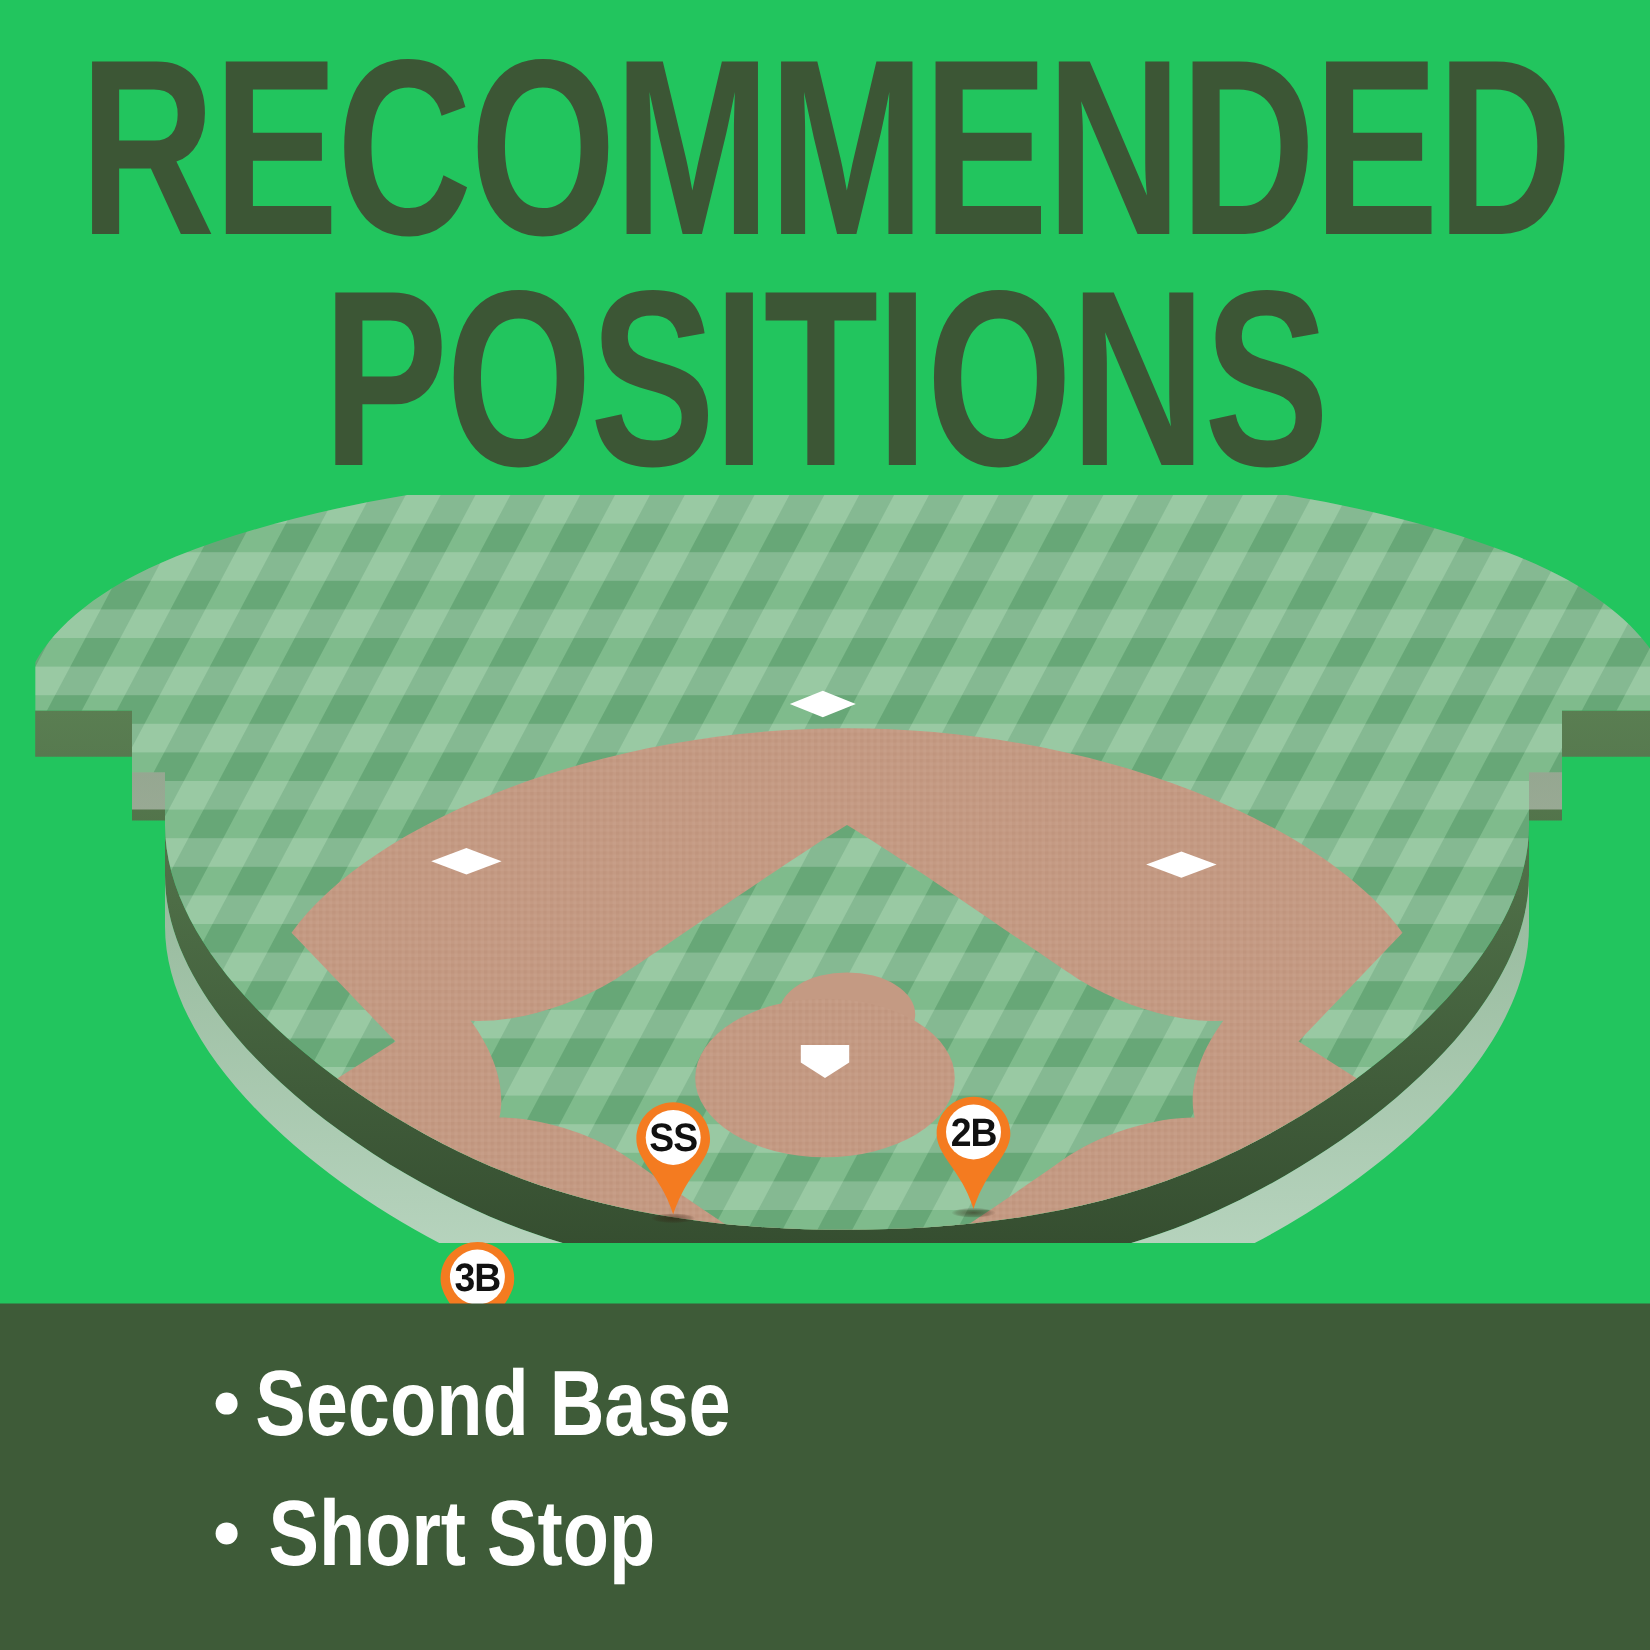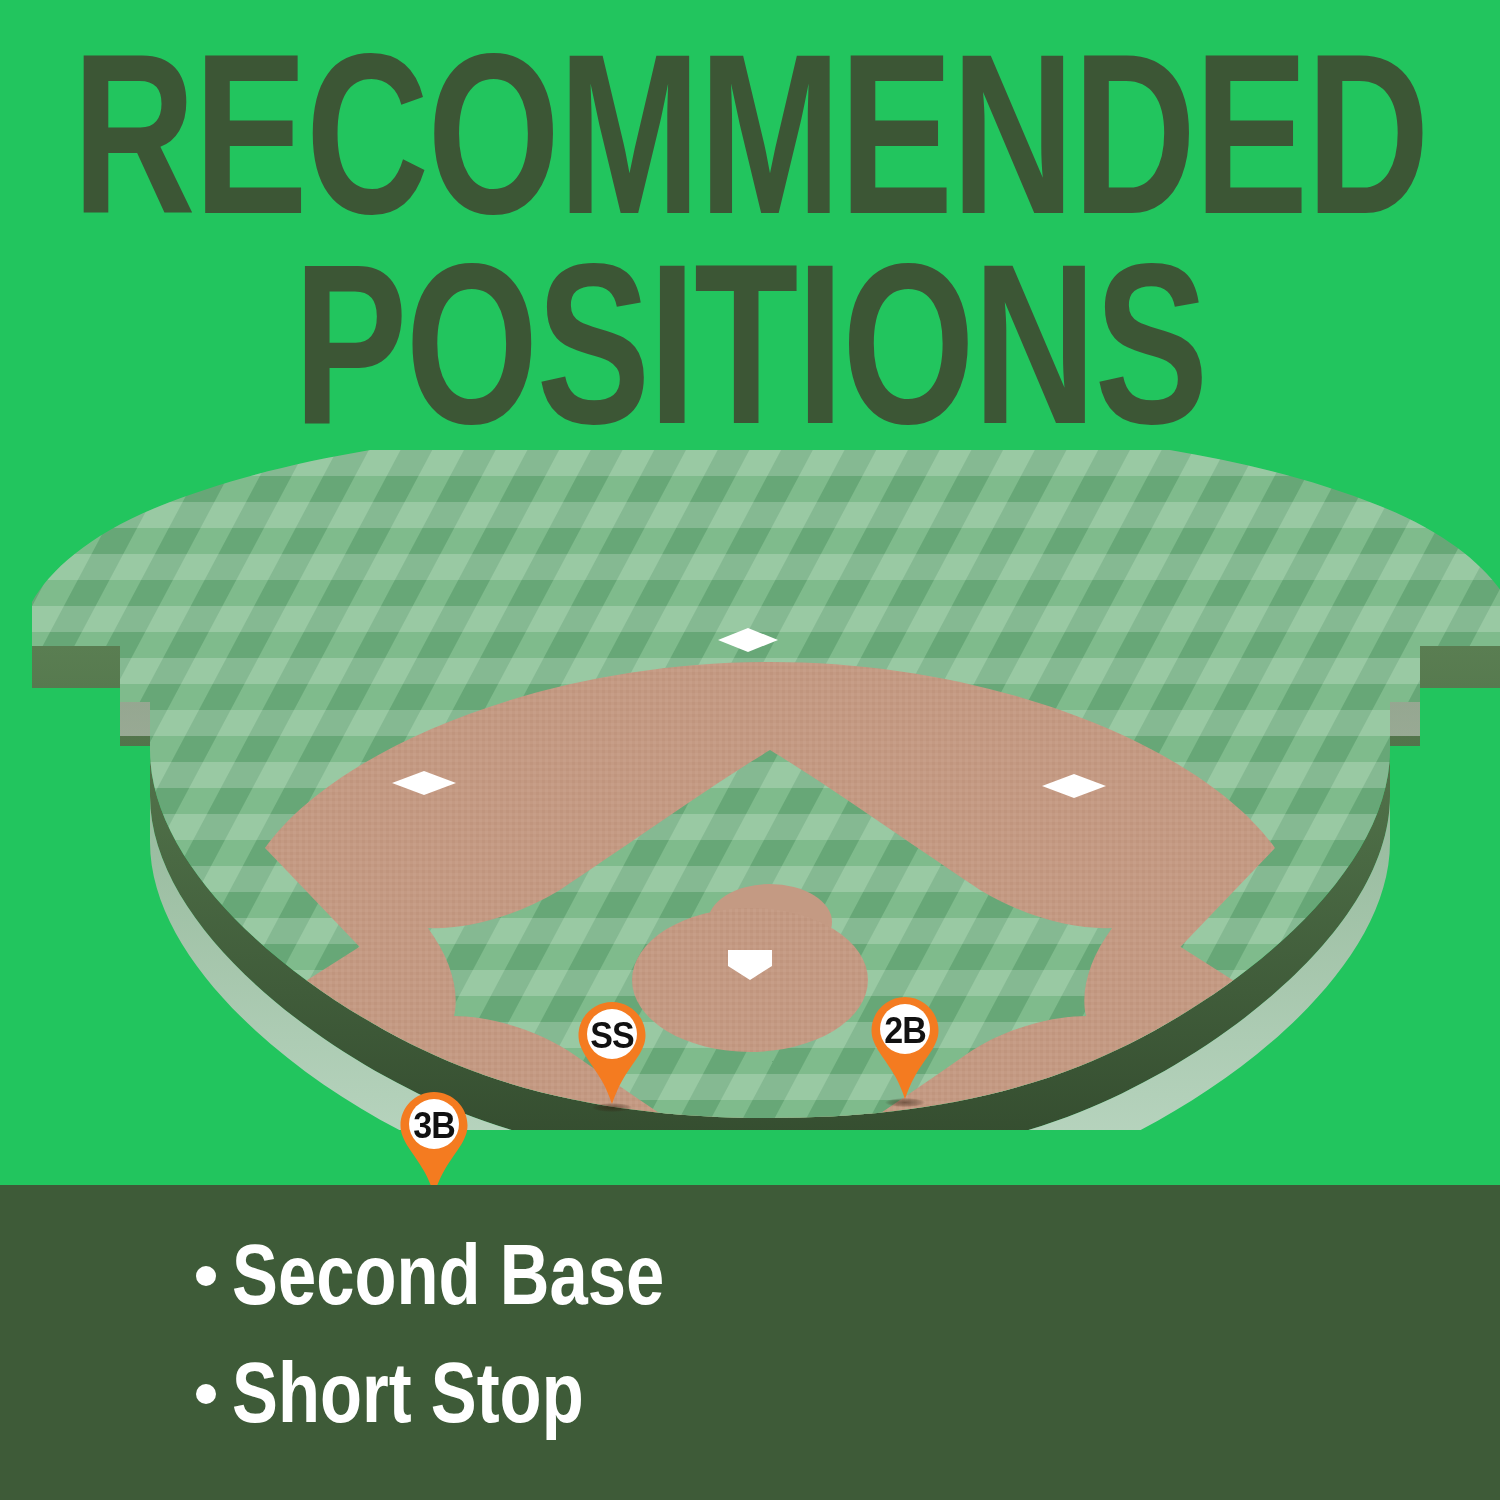--- a/index.html
+++ b/index.html
@@ -92,21 +92,21 @@
   .legend-text{
     font-family:"Liberation Sans Narrow","Liberation Sans",sans-serif;
     font-weight:bold;
     font-size:74px;
     letter-spacing:0px;
     transform:scaleX(0.93) scaleY(1.14);
     transform-origin:left center;
     line-height:1;
   }
   .li-0{left:196px;top:54px;}
-  .li-1{left:196px;top:172px;}
+  .li-1{left:196px;top:172px;gap:12px;}
   .li-2{left:868px;top:54px;}
 </style>
 </head>
 <body>
 
 <div id="root">
 
   <div class="title-block">
     <span class="title-line l1">RECOMMENDED</span>
     <span class="title-line l2">POSITIONS</span>
@@ -276,29 +276,29 @@
 
     <div id="pin-layer">
         <div class="pin" style="left: 612px; top: 655px;">
           <svg class="pin-svg" viewBox="0 0 72 104">
             <path d="M36 1 C17.5 1 2.5 16 2.5 34.5 C2.5 50 16 62 26 80 C31 89 34 97 36 103 C38 97 41 89 46 80 C56 62 69.5 50 69.5 34.5 C69.5 16 54.5 1 36 1 Z" fill="#F47B20"></path>
             <circle cx="36" cy="33" r="25" fill="#FFFFFF"></circle>
           </svg>
           <div class="pin-label">SS</div>
           <div class="pin-shadow"></div>
         </div>
-        <div class="pin" style="left: 905px; top: 650px;">
+        <div class="pin" style="left: 885px; top: 650px;">
           <svg class="pin-svg" viewBox="0 0 72 104">
             <path d="M36 1 C17.5 1 2.5 16 2.5 34.5 C2.5 50 16 62 26 80 C31 89 34 97 36 103 C38 97 41 89 46 80 C56 62 69.5 50 69.5 34.5 C69.5 16 54.5 1 36 1 Z" fill="#F47B20"></path>
             <circle cx="36" cy="33" r="25" fill="#FFFFFF"></circle>
           </svg>
           <div class="pin-label">2B</div>
           <div class="pin-shadow"></div>
         </div>
-        <div class="pin" style="left: 434px; top: 745px;">
+        <div class="pin" style="left: 434px; top: 782px;">
           <svg class="pin-svg" viewBox="0 0 72 104">
             <path d="M36 1 C17.5 1 2.5 16 2.5 34.5 C2.5 50 16 62 26 80 C31 89 34 97 36 103 C38 97 41 89 46 80 C56 62 69.5 50 69.5 34.5 C69.5 16 54.5 1 36 1 Z" fill="#F47B20"></path>
             <circle cx="36" cy="33" r="25" fill="#FFFFFF"></circle>
           </svg>
           <div class="pin-label">3B</div>
           <div class="pin-shadow"></div>
         </div>
       </div>
   </div>
 

